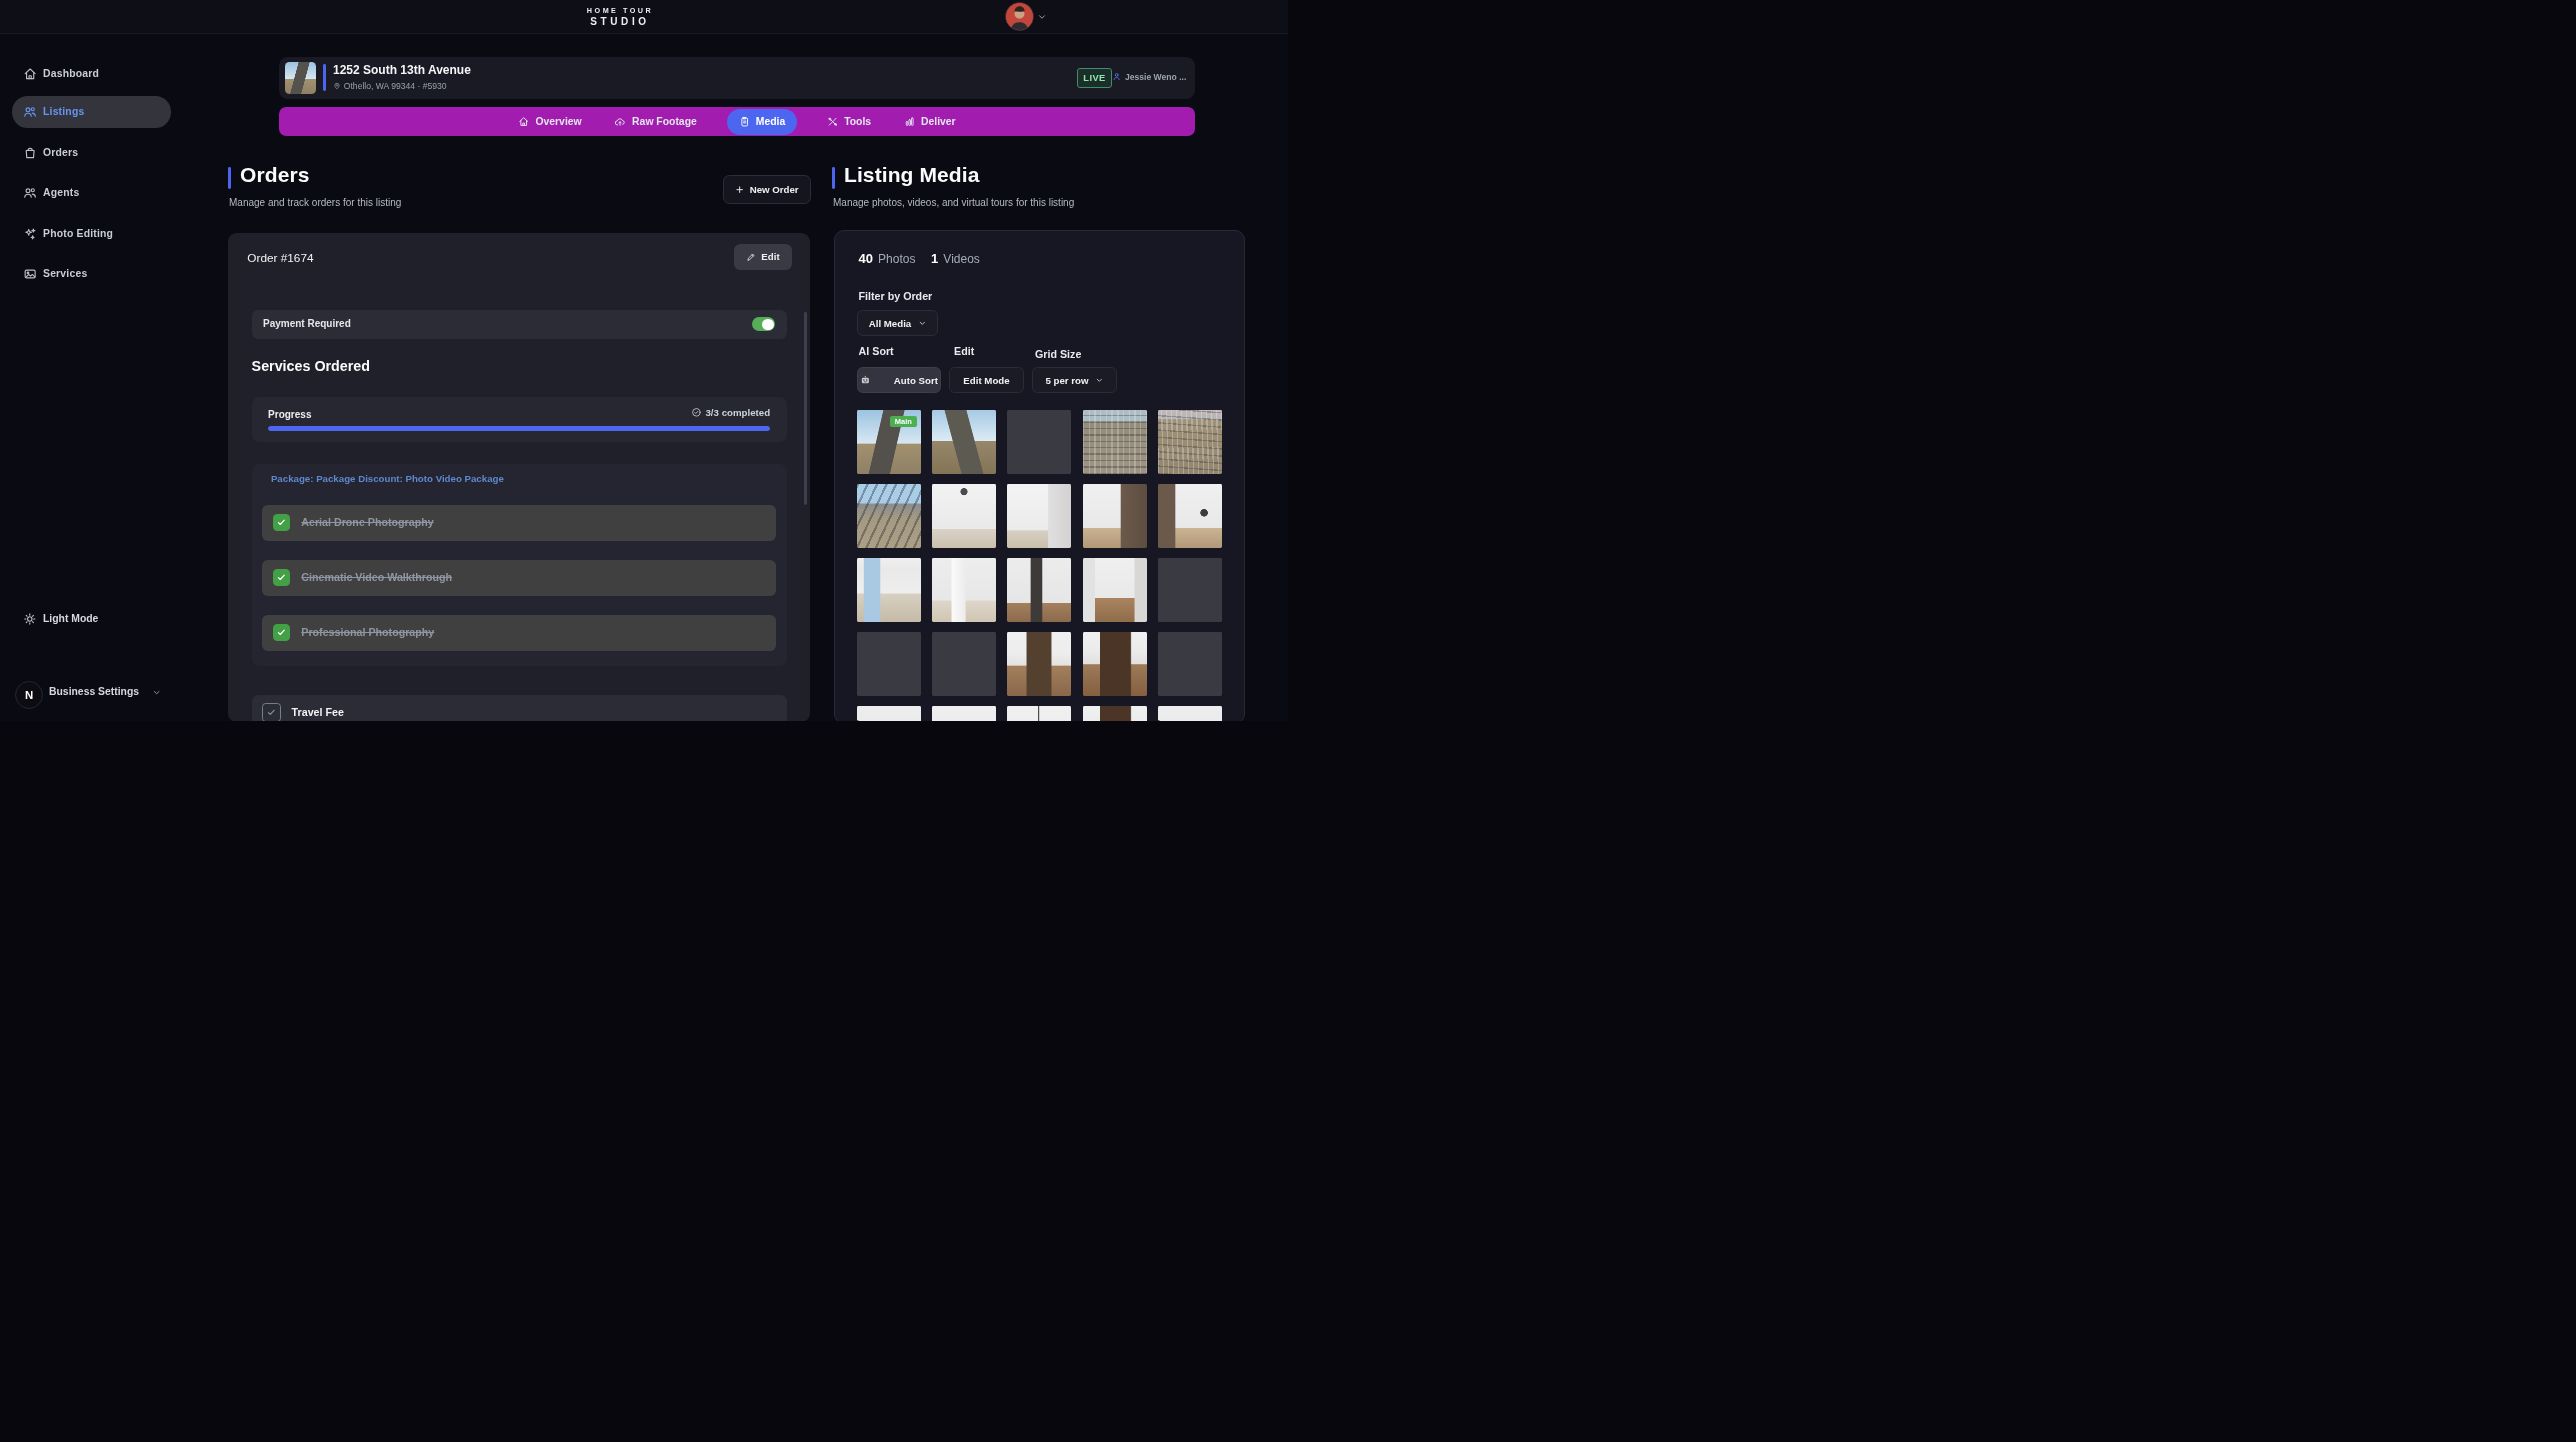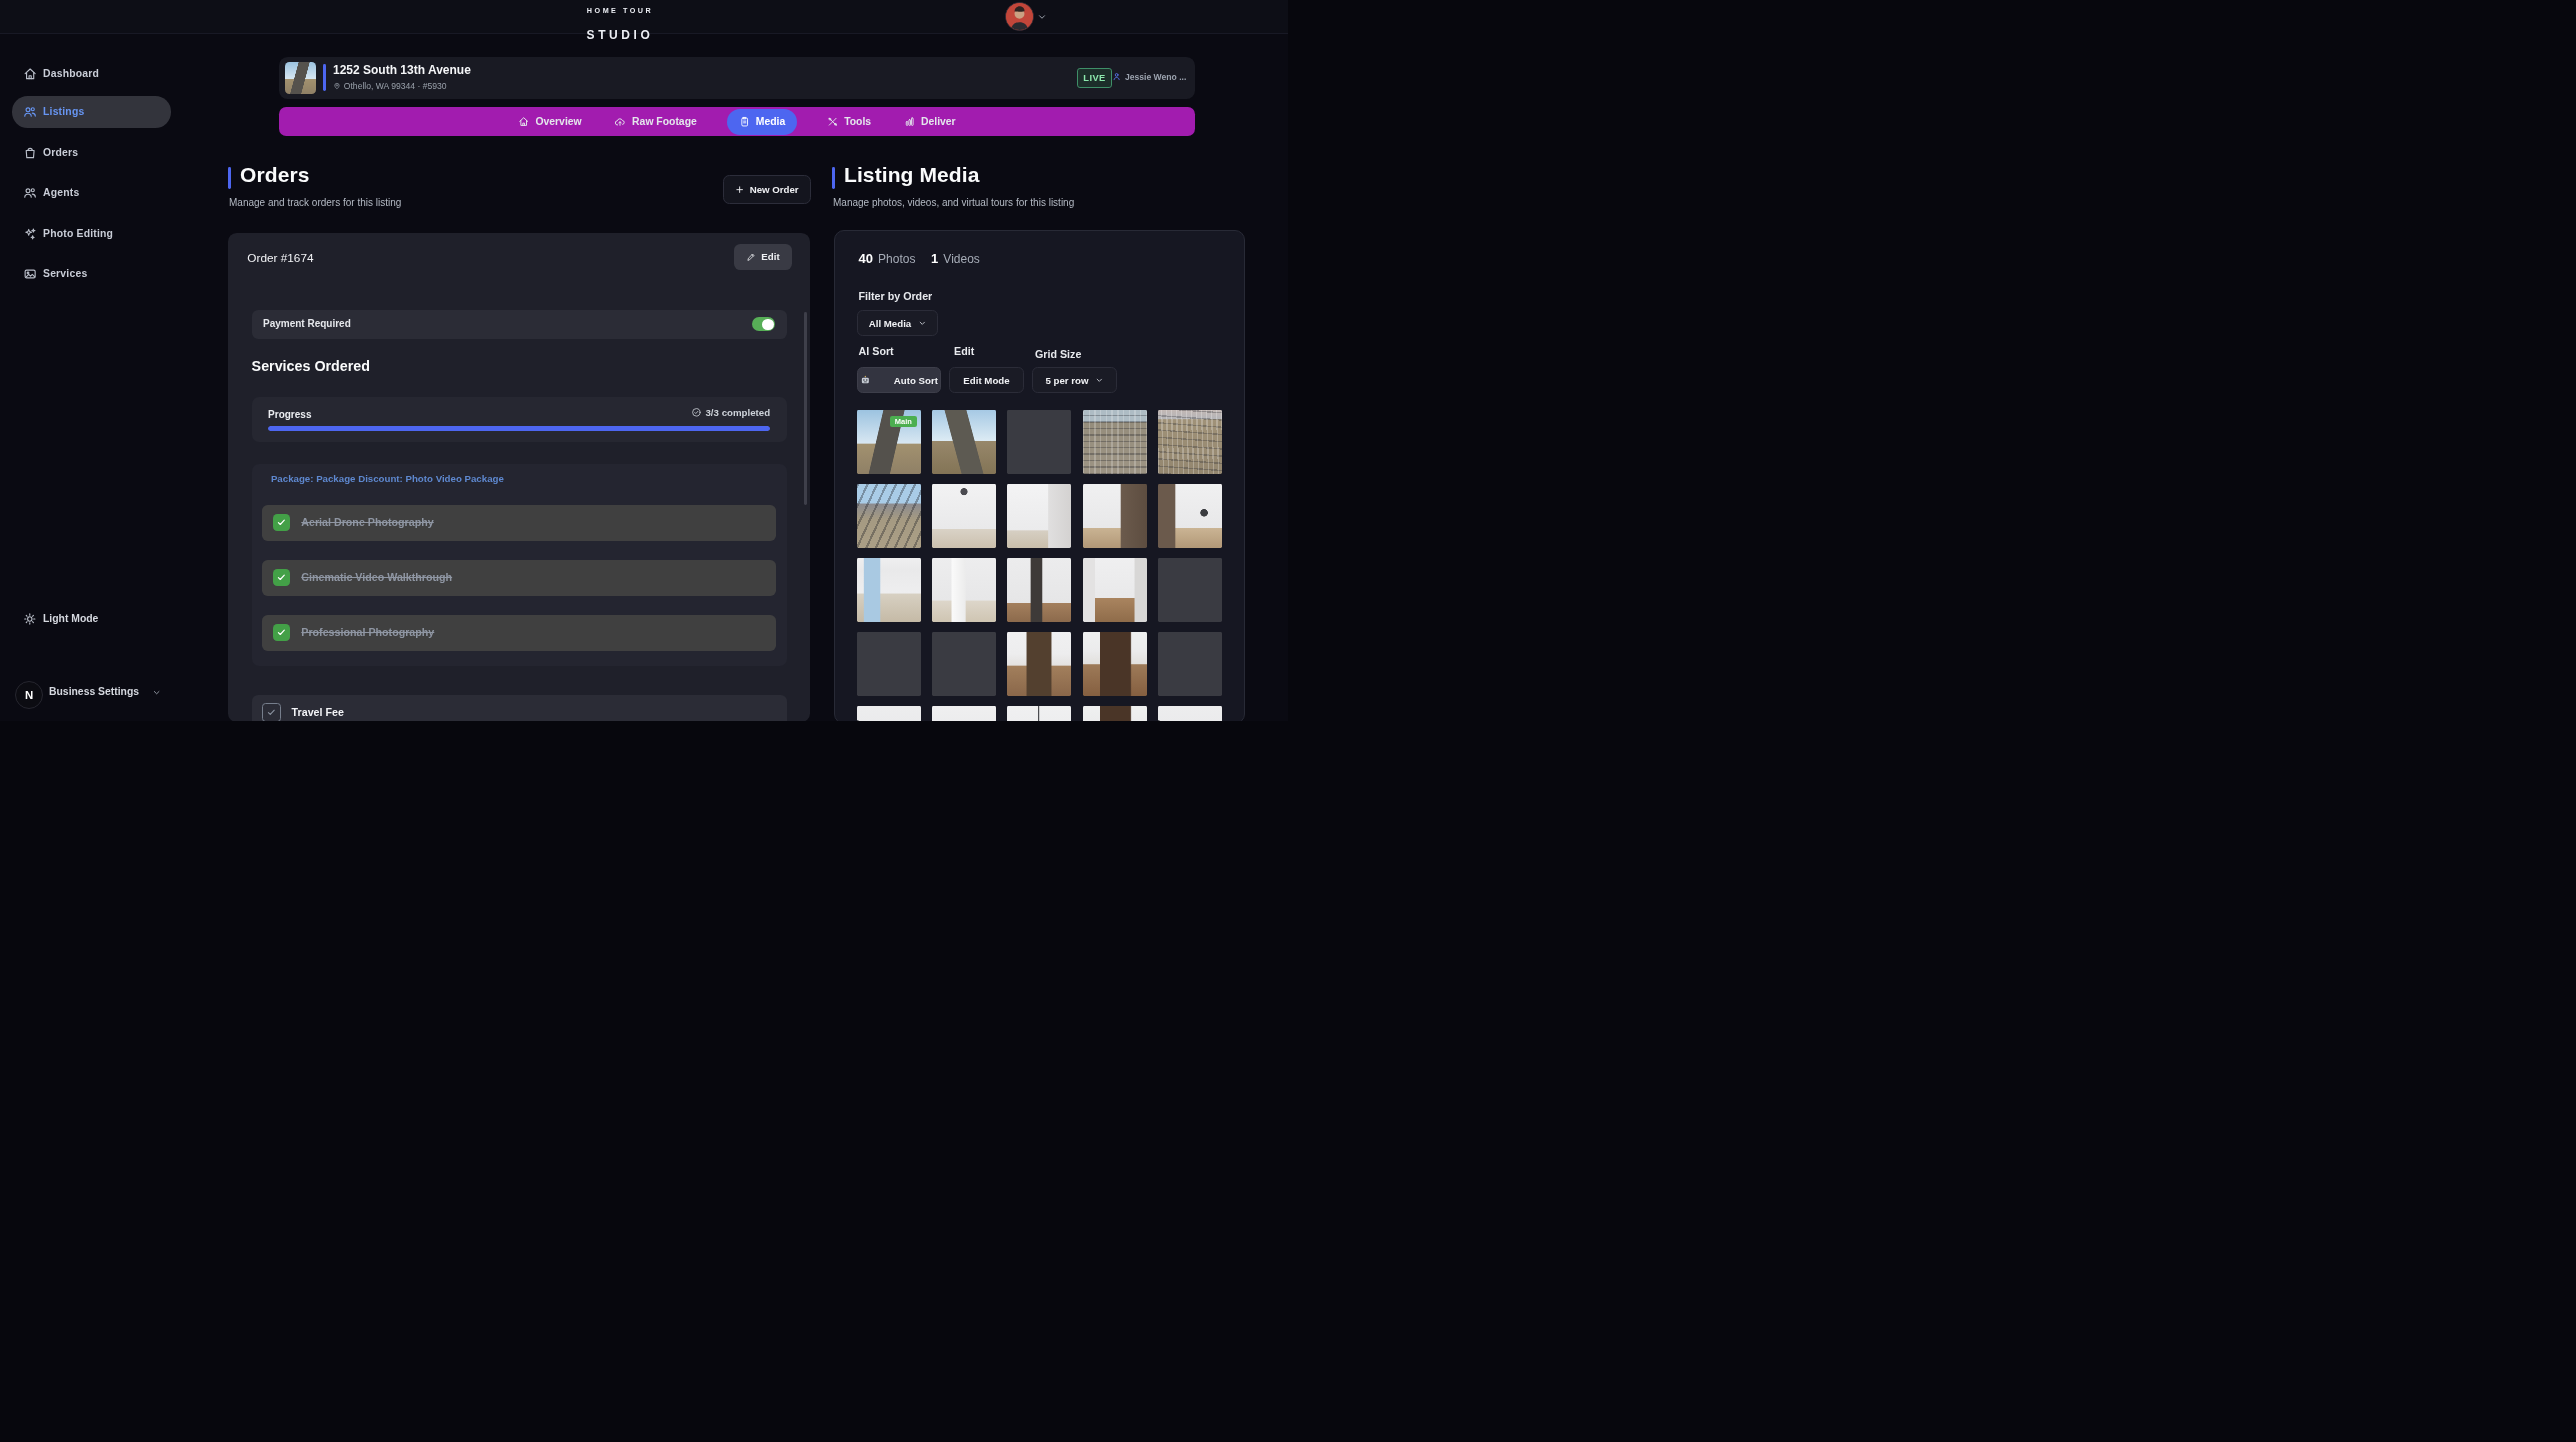--- a/index.html
+++ b/index.html
@@ -3,21 +3,21 @@
 <meta charset="utf-8">
 <style>
   html,body{margin:0;padding:0;background:#07070d;}
   body{font-family:"Liberation Sans",sans-serif;-webkit-font-smoothing:antialiased;}
   .canvas{position:relative;width:1288px;height:721px;background:#0a0a12;overflow:hidden;}
   svg{display:block;}
   
   .topbar{position:absolute;left:0;top:0;width:1288px;height:33px;background:#0d0e16;border-bottom:0.7px solid #181925;}
   .logo{position:absolute;left:620px;top:6.4px;transform:translateX(-50%);text-align:center;color:#eceef4;}
   .logo .l1{font-size:7.2px;font-weight:700;letter-spacing:2.5px;}
-  .logo .l2{font-size:12px;font-weight:700;letter-spacing:3.6px;margin-top:13px;}
+  .logo .l2{font-size:10px;font-weight:700;letter-spacing:3.6px;margin-top:1px;}
   .avatar{position:absolute;left:1005px;top:2.1px;width:27px;height:27px;border-radius:50%;overflow:hidden;border:0.7px solid #2a2b36;background:#c0392b;}
   .tb-chevron{position:absolute;left:1037px;top:12px;color:#9aa0ab;}
   
   .sidebar{position:absolute;left:0;top:33px;width:186px;height:688px;}
   .side-item{position:absolute;left:12px;width:159px;height:31.5px;display:flex;align-items:center;border-radius:15.7px;color:#c9cdd7;}
   .side-item .ic{position:absolute;left:10.7px;top:50%;transform:translateY(-50%);}
   .side-item .lb{position:absolute;left:31px;font-size:10.4px;font-weight:600;letter-spacing:0.2px;}
   .side-item.active{background:#33343c;color:#6795f2;}
   .side-foot-item{position:absolute;left:12px;width:159px;height:29px;display:flex;align-items:center;color:#d5d8df;text-decoration:underline;}
   .side-foot-item .ic{position:absolute;left:10.7px;top:50%;transform:translateY(-50%);}

